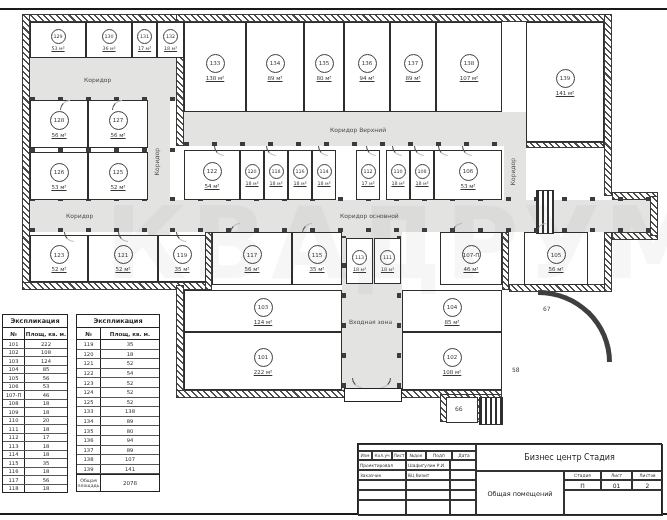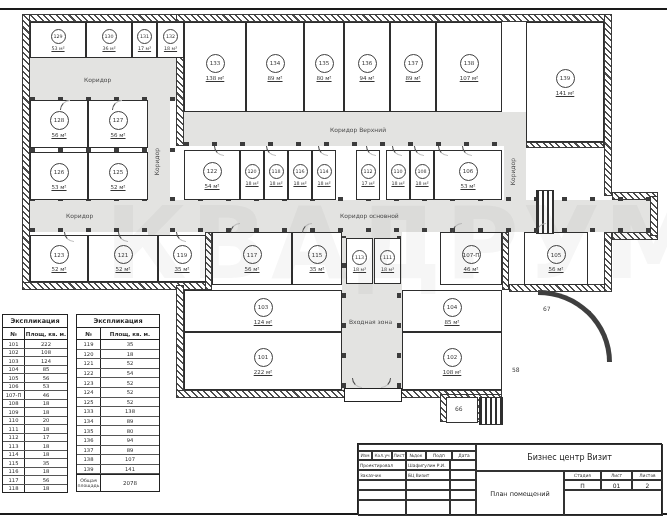--- a/index.html
+++ b/index.html
@@ -433,22 +433,22 @@
         <div class="c1" style="width: 24px; height: 8.6px;">139</div>
         <div class="c2" style="flex: 1 1 0%; height: 8.6px;">141</div>
       </div>
       <div class="ftr">
         <div class="c1" style="width: 24px; height: 16px; text-align: center;">Общая площадь</div>
         <div class="c2" style="flex: 1 1 0%; height: 16px; font-size: 5.5px;">2078</div>
       </div>
     </div>
 
   <div id="titleblock">
-    <div class="cell proj" style="left:118px;top:0;width:187px;height:27px;">Бизнес центр Визит</div>
-    <div class="cell drawing" style="left:118px;top:27px;width:88px;height:45px;">План помещений</div>
+    <div class="cell proj" style="left:118px;top:0;width:187px;height:27px;">Бизнес центр Стадия</div>
+    <div class="cell drawing" style="left:118px;top:27px;width:88px;height:45px;">Общая помещений</div>
     <div class="cell" style="left:206px;top:46px;width:99px;height:26px;"></div>
     <div id="tb-left">
         <div class="cell" style="left:0;top:0;width:118px;height:7px;"></div>
         <div class="cell tiny" style="left: 0px; top: 7px; width: 14px; height: 9px;">Изм</div>
         <div class="cell tiny" style="left: 14px; top: 7px; width: 20px; height: 9px;">Кол.уч</div>
         <div class="cell tiny" style="left: 34px; top: 7px; width: 14px; height: 9px;">Лист</div>
         <div class="cell tiny" style="left: 48px; top: 7px; width: 20px; height: 9px;">№док</div>
         <div class="cell tiny" style="left: 68px; top: 7px; width: 26px; height: 9px;">Подп</div>
         <div class="cell tiny" style="left: 94px; top: 7px; width: 24px; height: 9px;">Дата</div>
         <div class="cell tiny" style="left: 0px; top: 16px; width: 48px; height: 10px; justify-content: flex-start; padding-left: 1px;">Проектировал</div>

